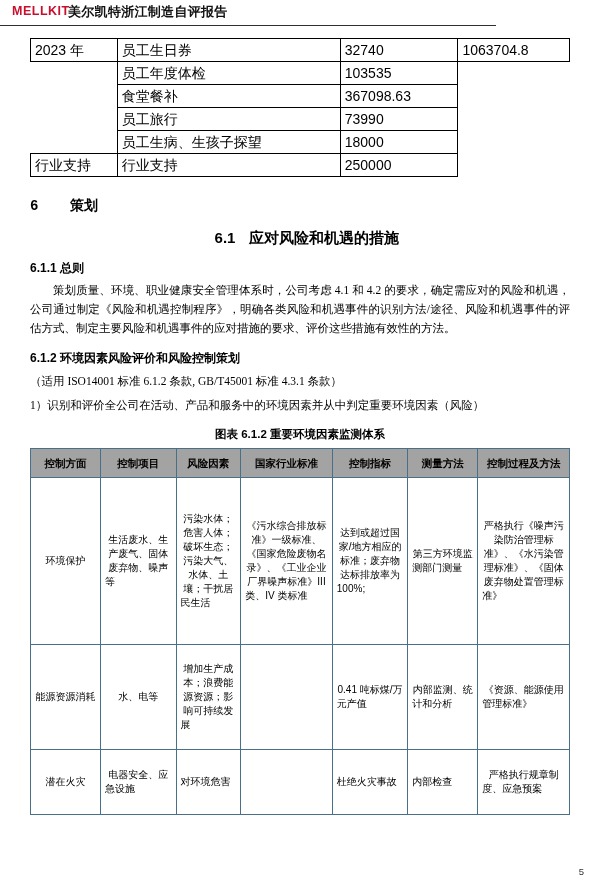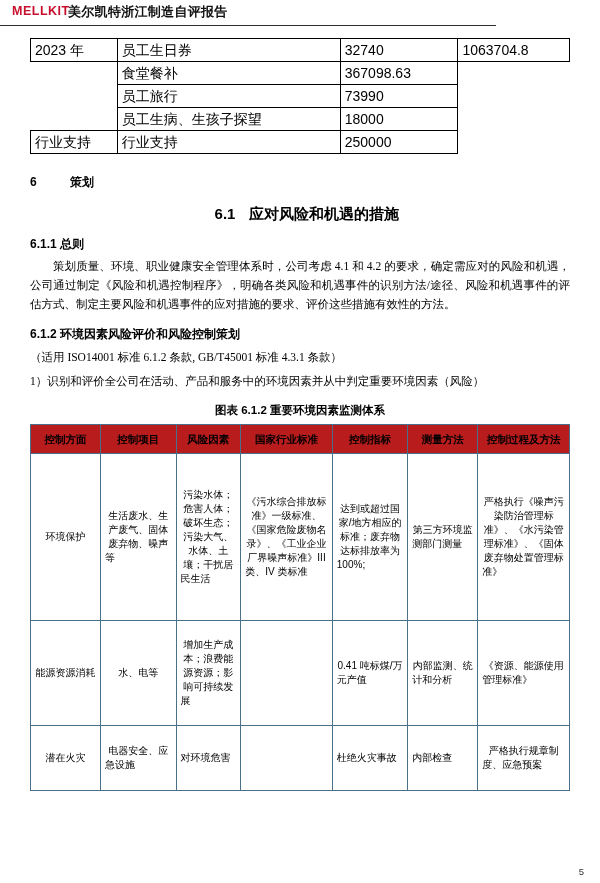--- a/index.html
+++ b/index.html
@@ -77,22 +77,22 @@
   }
   .t1 { margin-top: 6px; }
   .t1 td { font-size: 14px; }
   .c-year  { width: 70px; }
   .c-item  { width: 180px; }
   .c-num   { width: 95px; }
   .c-total { width: 90px; }
   .no-border { border: none !important; }
   
   h2.sec {
-    font-family: Liberation Sans, sans-serif;
-    font-size: 12px;
+    font-family: Liberation Mono, monospace;
+    font-size: 14px;
     font-weight: bold;
     margin: 20px 0 10px 0;
   }
   h2.sec .num { display: inline-block; width: 40px; }
   h3.sub {
     font-family: "Liberation Sans", sans-serif;
     font-size: 15px;
     font-weight: bold;
     margin: 14px 0 10px 0;
     text-align: center;
@@ -134,21 +134,21 @@
     font-family: "Liberation Sans", sans-serif;
   }
   table.matrix th,
   table.matrix td {
     border: 1px solid #4a6f8a;
     padding: 3px 4px;
     vertical-align: middle;
     line-height: 14px;
   }
   table.matrix th {
-    background: #b91c1c;
+    background: #a3a3a3;
     font-weight: bold;
     text-align: center;
     height: 22px;
     font-size: 10.5px;
   }
   table.matrix td {
     text-align: center;
   }
   td.justify {
     text-align: justify;
@@ -195,20 +195,26 @@
       </colgroup>
       <tbody>
         <tr>
           <td>2023 年</td>
           <td>员工生日券</td>
           <td>32740</td>
           <td>1063704.8</td>
         </tr>
         <tr>
           <td class="no-border"></td>
+          <td>员工年度体检</td>
+          <td>103535</td>
+          <td class="no-border"></td>
+        </tr>
+        <tr>
+          <td class="no-border"></td>
           <td>食堂餐补</td>
           <td>367098.63</td>
           <td class="no-border"></td>
         </tr>
         <tr>
           <td class="no-border"></td>
           <td>员工旅行</td>
           <td>73990</td>
           <td class="no-border"></td>
         </tr>

